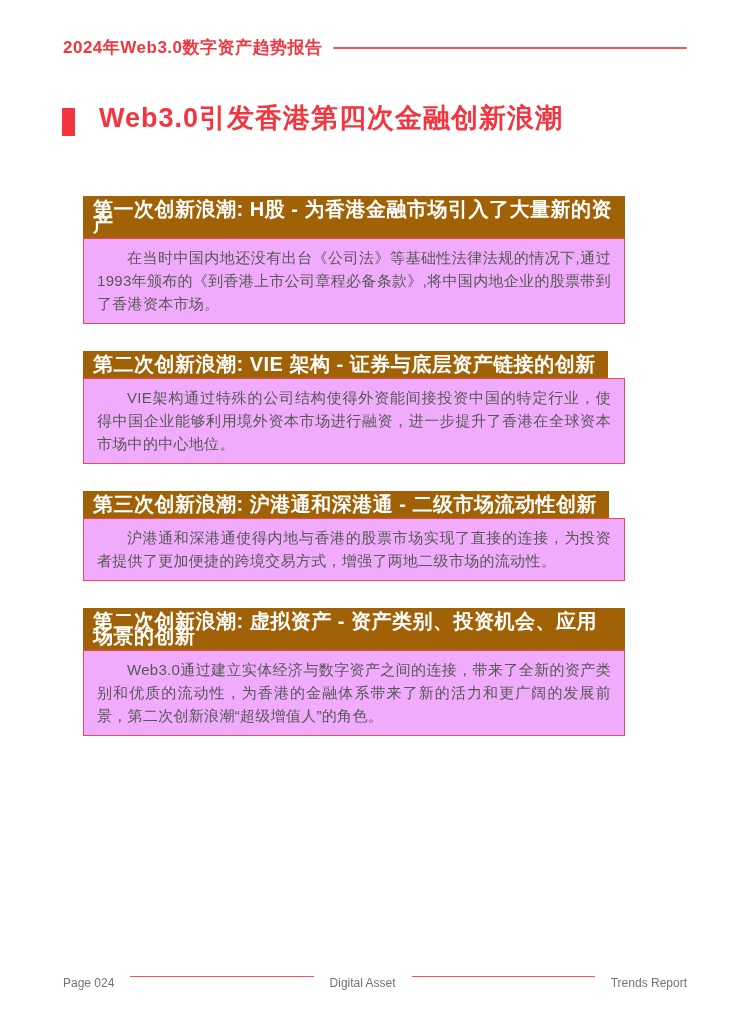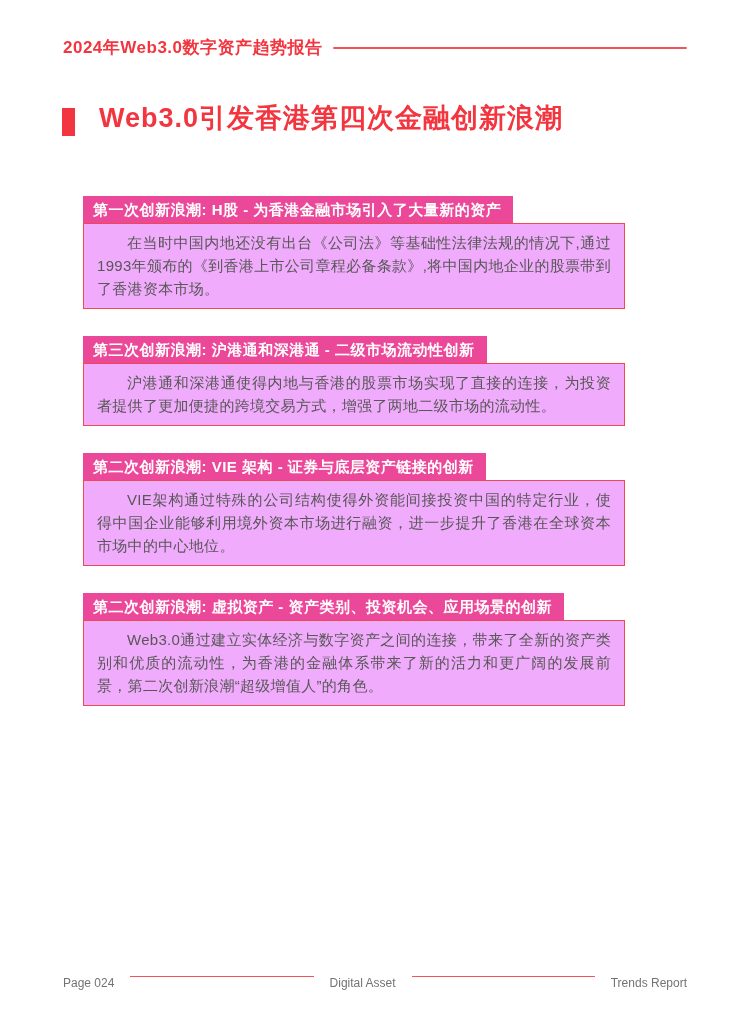--- a/index.html
+++ b/index.html
@@ -63,23 +63,23 @@
   
   .sections {
     position: absolute;
     top: 196px;
     left: 83px;
     width: 542px;
   }
   .wave-section { margin-bottom: 27px; }
   .wave-banner {
     display: inline-block;
-    background: #ec4899;
+    background: #a16207;
     color: #ffffff;
-    font-size: 15px;
+    font-size: 20px;
     font-weight: bold;
     line-height: 15px;
     padding: 6px 12px 6px 10px;
     letter-spacing: 0.5px;
     vertical-align: bottom;
   }
   .wave-body {
     border: 1px solid #ef4a52;
     background: #f0abfc;
     padding: 7px 13px 8px 13px;
@@ -125,30 +125,30 @@
 <div class="sections">
 
   <div class="wave-section">
     <div class="wave-banner">第一次创新浪潮: H股 - 为香港金融市场引入了大量新的资产</div>
     <div class="wave-body">
       <p class="indent">在当时中国内地还没有出台《公司法》等基础性法律法规的情况下,通过1993年颁布的《到香港上市公司章程必备条款》,将中国内地企业的股票带到了香港资本市场。</p>
     </div>
   </div>
 
   <div class="wave-section">
-    <div class="wave-banner">第三次创新浪潮: 沪港通和深港通 - 二级市场流动性创新</div>
+    <div class="wave-banner">第二次创新浪潮: VIE 架构 - 证券与底层资产链接的创新</div>
     <div class="wave-body">
-      <p class="indent">沪港通和深港通使得内地与香港的股票市场实现了直接的连接，为投资者提供了更加便捷的跨境交易方式，增强了两地二级市场的流动性。</p>
+      <p class="indent">VIE架构通过特殊的公司结构使得外资能间接投资中国的特定行业，使得中国企业能够利用境外资本市场进行融资，进一步提升了香港在全球资本市场中的中心地位。</p>
     </div>
   </div>
 
   <div class="wave-section">
-    <div class="wave-banner">第二次创新浪潮: VIE 架构 - 证券与底层资产链接的创新</div>
+    <div class="wave-banner">第三次创新浪潮: 沪港通和深港通 - 二级市场流动性创新</div>
     <div class="wave-body">
-      <p class="indent">VIE架构通过特殊的公司结构使得外资能间接投资中国的特定行业，使得中国企业能够利用境外资本市场进行融资，进一步提升了香港在全球资本市场中的中心地位。</p>
+      <p class="indent">沪港通和深港通使得内地与香港的股票市场实现了直接的连接，为投资者提供了更加便捷的跨境交易方式，增强了两地二级市场的流动性。</p>
     </div>
   </div>
 
   <div class="wave-section">
     <div class="wave-banner">第二次创新浪潮: 虚拟资产 - 资产类别、投资机会、应用场景的创新</div>
     <div class="wave-body">
       <p class="indent">Web3.0通过建立实体经济与数字资产之间的连接，带来了全新的资产类别和优质的流动性，为香港的金融体系带来了新的活力和更广阔的发展前景，第二次创新浪潮“超级增值人”的角色。</p>
     </div>
   </div>
 

